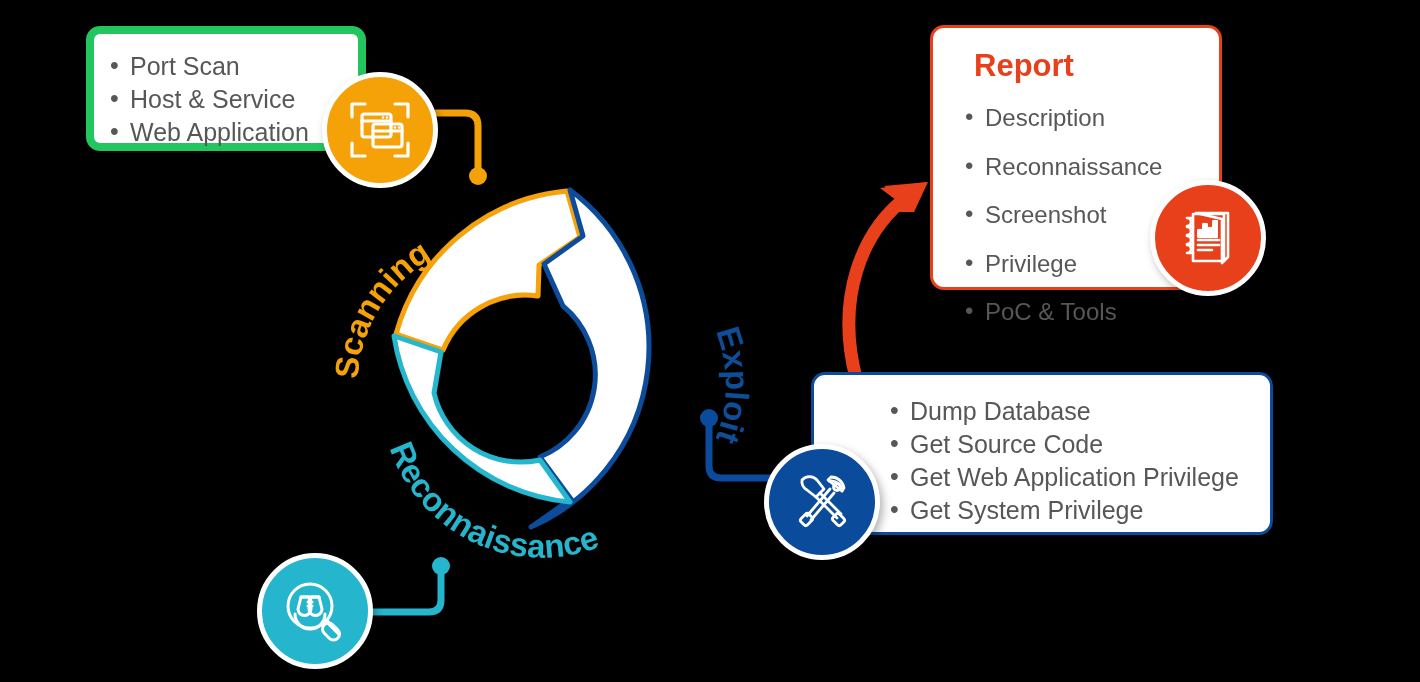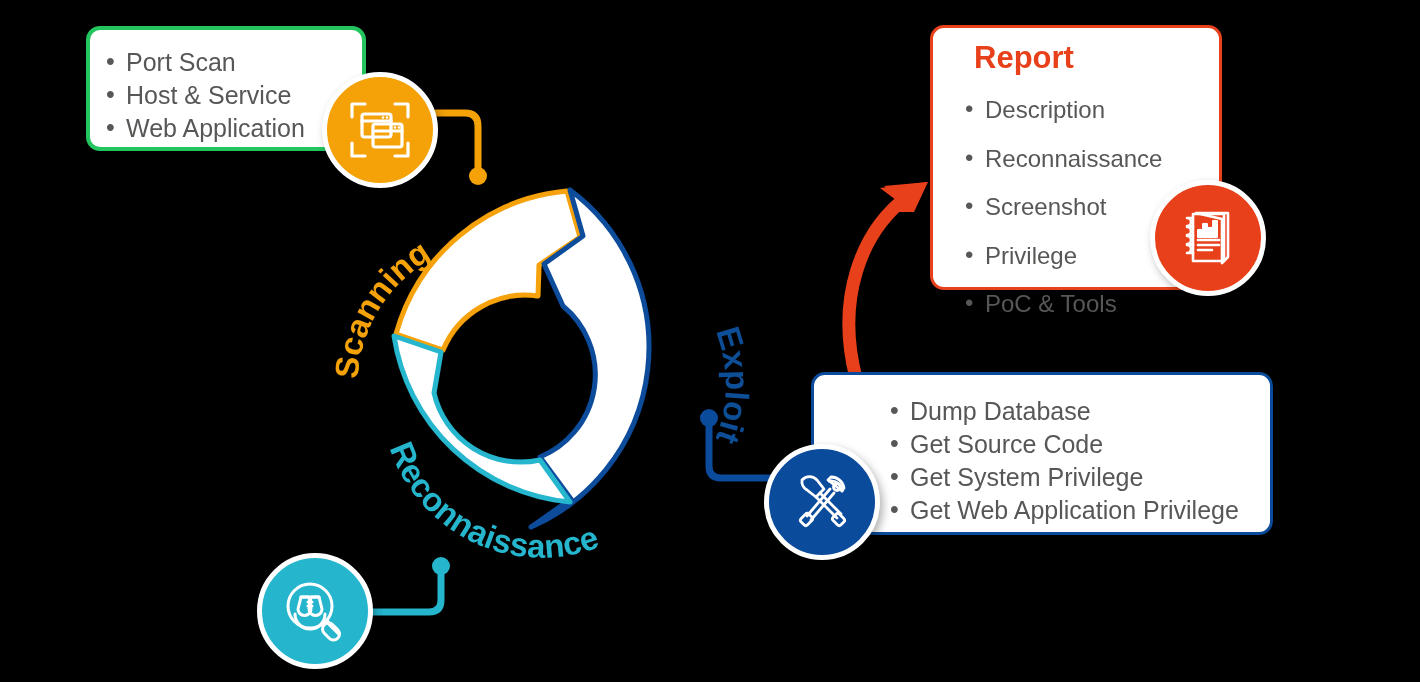--- a/index.html
+++ b/index.html
@@ -50,40 +50,40 @@
     position: absolute;
     left: 2px;
     top: -1px;
     color: #575756;
     font-size: 25px;
   }
 
   #card-scanning {
     left: 86px; top: 26px;
     width: 280px; height: 125px;
-    border: 4px solid #22c55e;
+    border: 8px solid #22c55e;
     padding: 16px 0 0 14px;
   }
   #card-recon {
     left: 77px; top: 478px;
     width: 248px; height: 152px;
     border: 3px solid #25B6CE;
     padding: 17px 0 0 14px;
   }
   #card-exploit {
     left: 811px; top: 372px;
     width: 462px; height: 163px;
     border: 3px solid #0B4B9B;
     padding: 20px 0 0 74px;
   }
   #card-report {
     left: 930px; top: 25px;
     width: 292px; height: 265px;
     border: 3px solid #E8401A;
-    padding: 10px 0 0 30px;
+    padding: 18px 0 0 30px;
   }
   #card-report .card-title {
     color: #E8401A;
     font-size: 31px;
     font-weight: bold;
     line-height: 40px;
     margin: 0 0 7px 11px;
   }
   #card-report li { font-size: 24px; line-height: 32.5px; margin-top: 16px; }
   #card-report li::before { font-size: 24px; }
@@ -229,22 +229,22 @@
         <path d="M 27 29 L 31 29"></path>
         <path d="M 14 37 a 15 15 0 0 0 30 0"></path>
       </g>
     </svg>
   </div>
 
   <div class="card" id="card-exploit">
     <ul>
       <li>Dump Database</li>
       <li>Get Source Code</li>
+      <li>Get Web Application Privilege</li>
       <li>Get System Privilege</li>
-      <li>Get Web Application Privilege</li>
     </ul>
   </div>
 
   <div class="badge" id="badge-exploit">
     <svg width="66" height="66" viewBox="0 0 66 66">
       <g fill="none" stroke="#ffffff" stroke-width="2.8" stroke-linecap="round" stroke-linejoin="round">
 
         <path d="M 13 11 a 10 10 0 0 1 15 0 l 7 9 -8 8 -9 -7 a 10 10 0 0 1 -5 -10 Z"></path>
         <path d="M 27 28 L 48 49"></path>
         <path d="M 31 24 L 52 45"></path>

